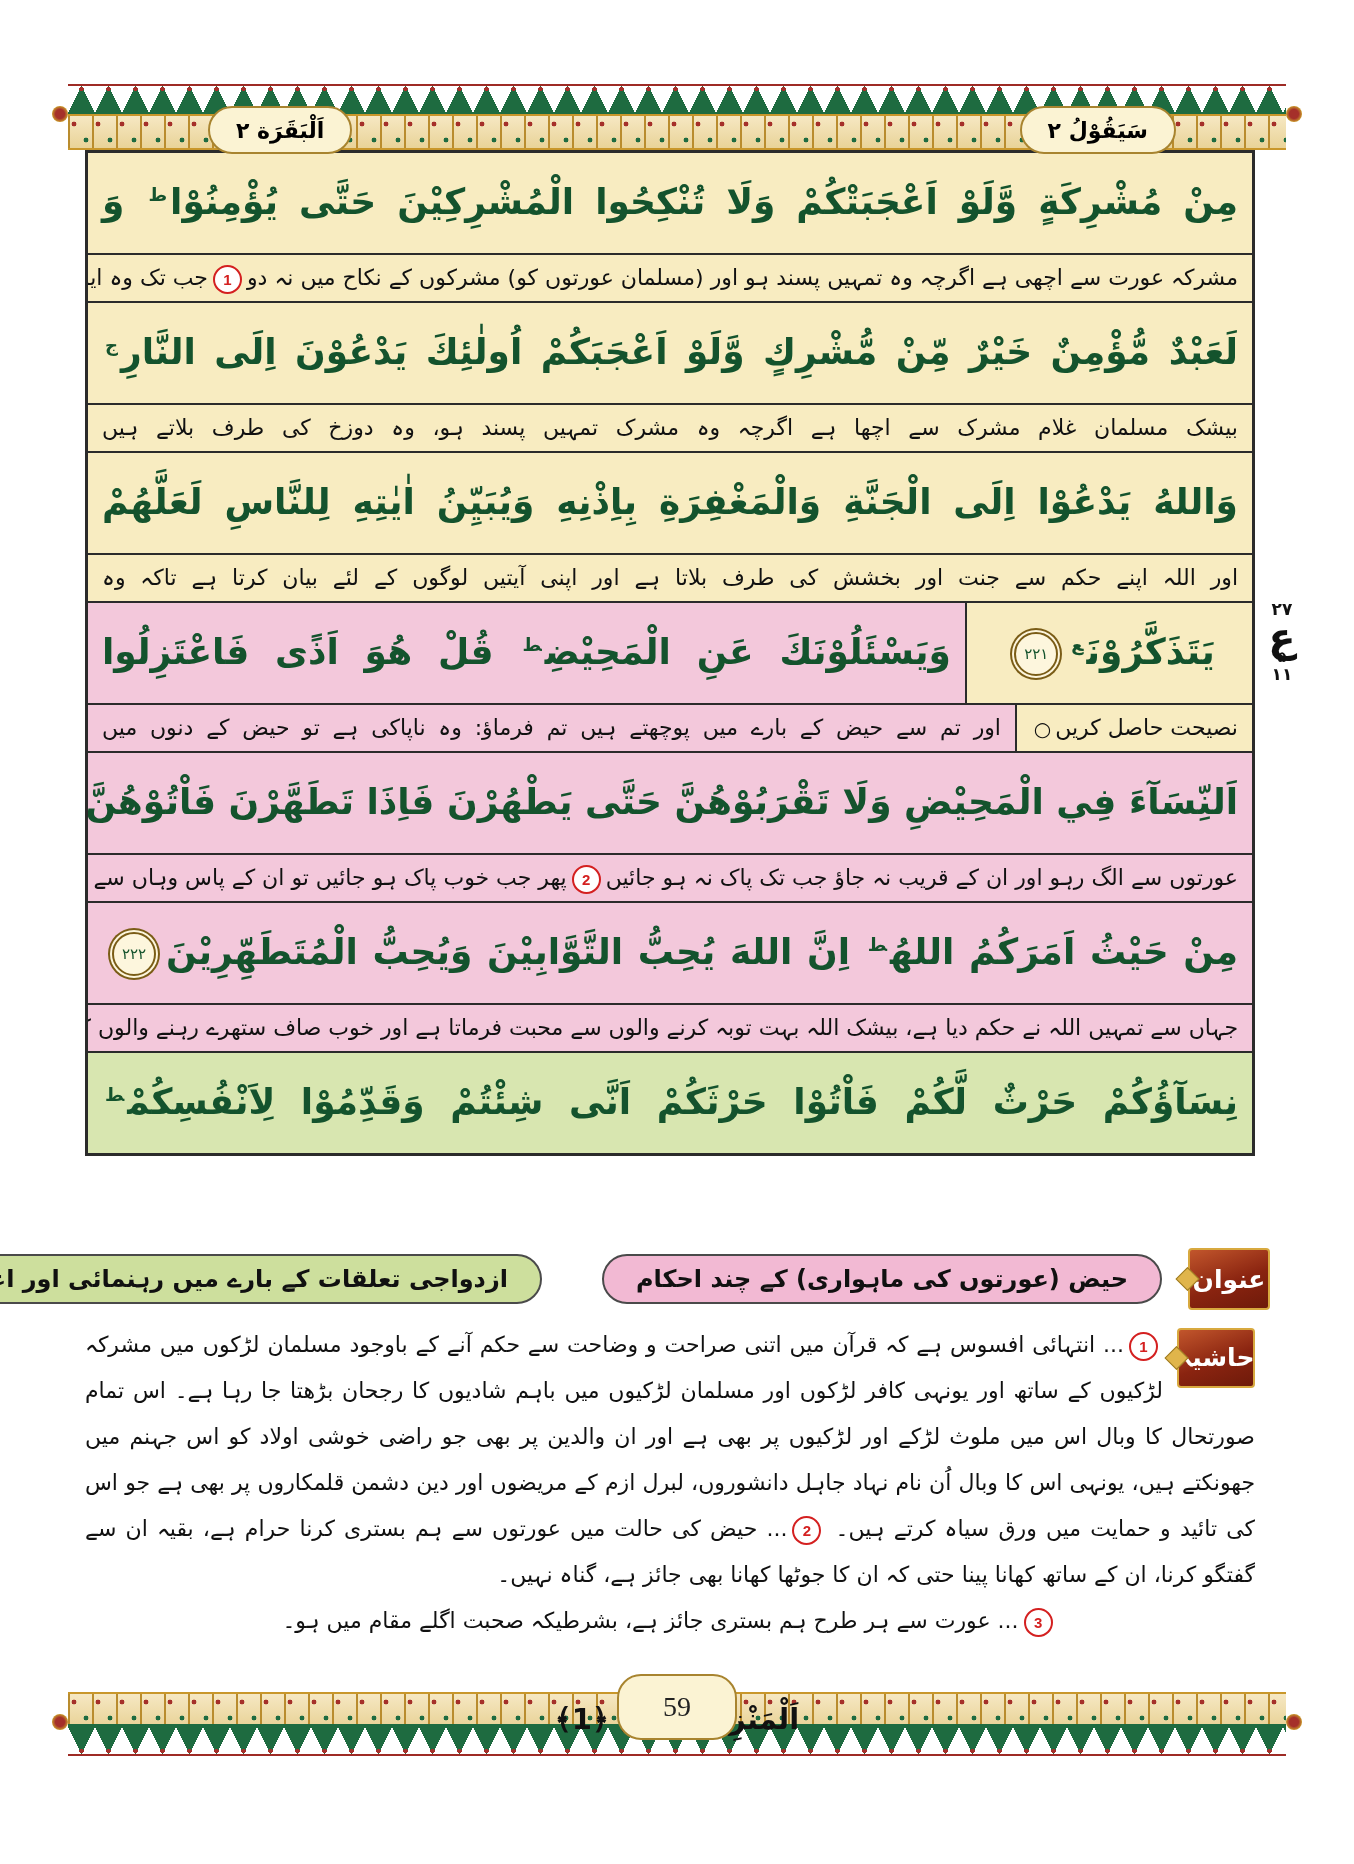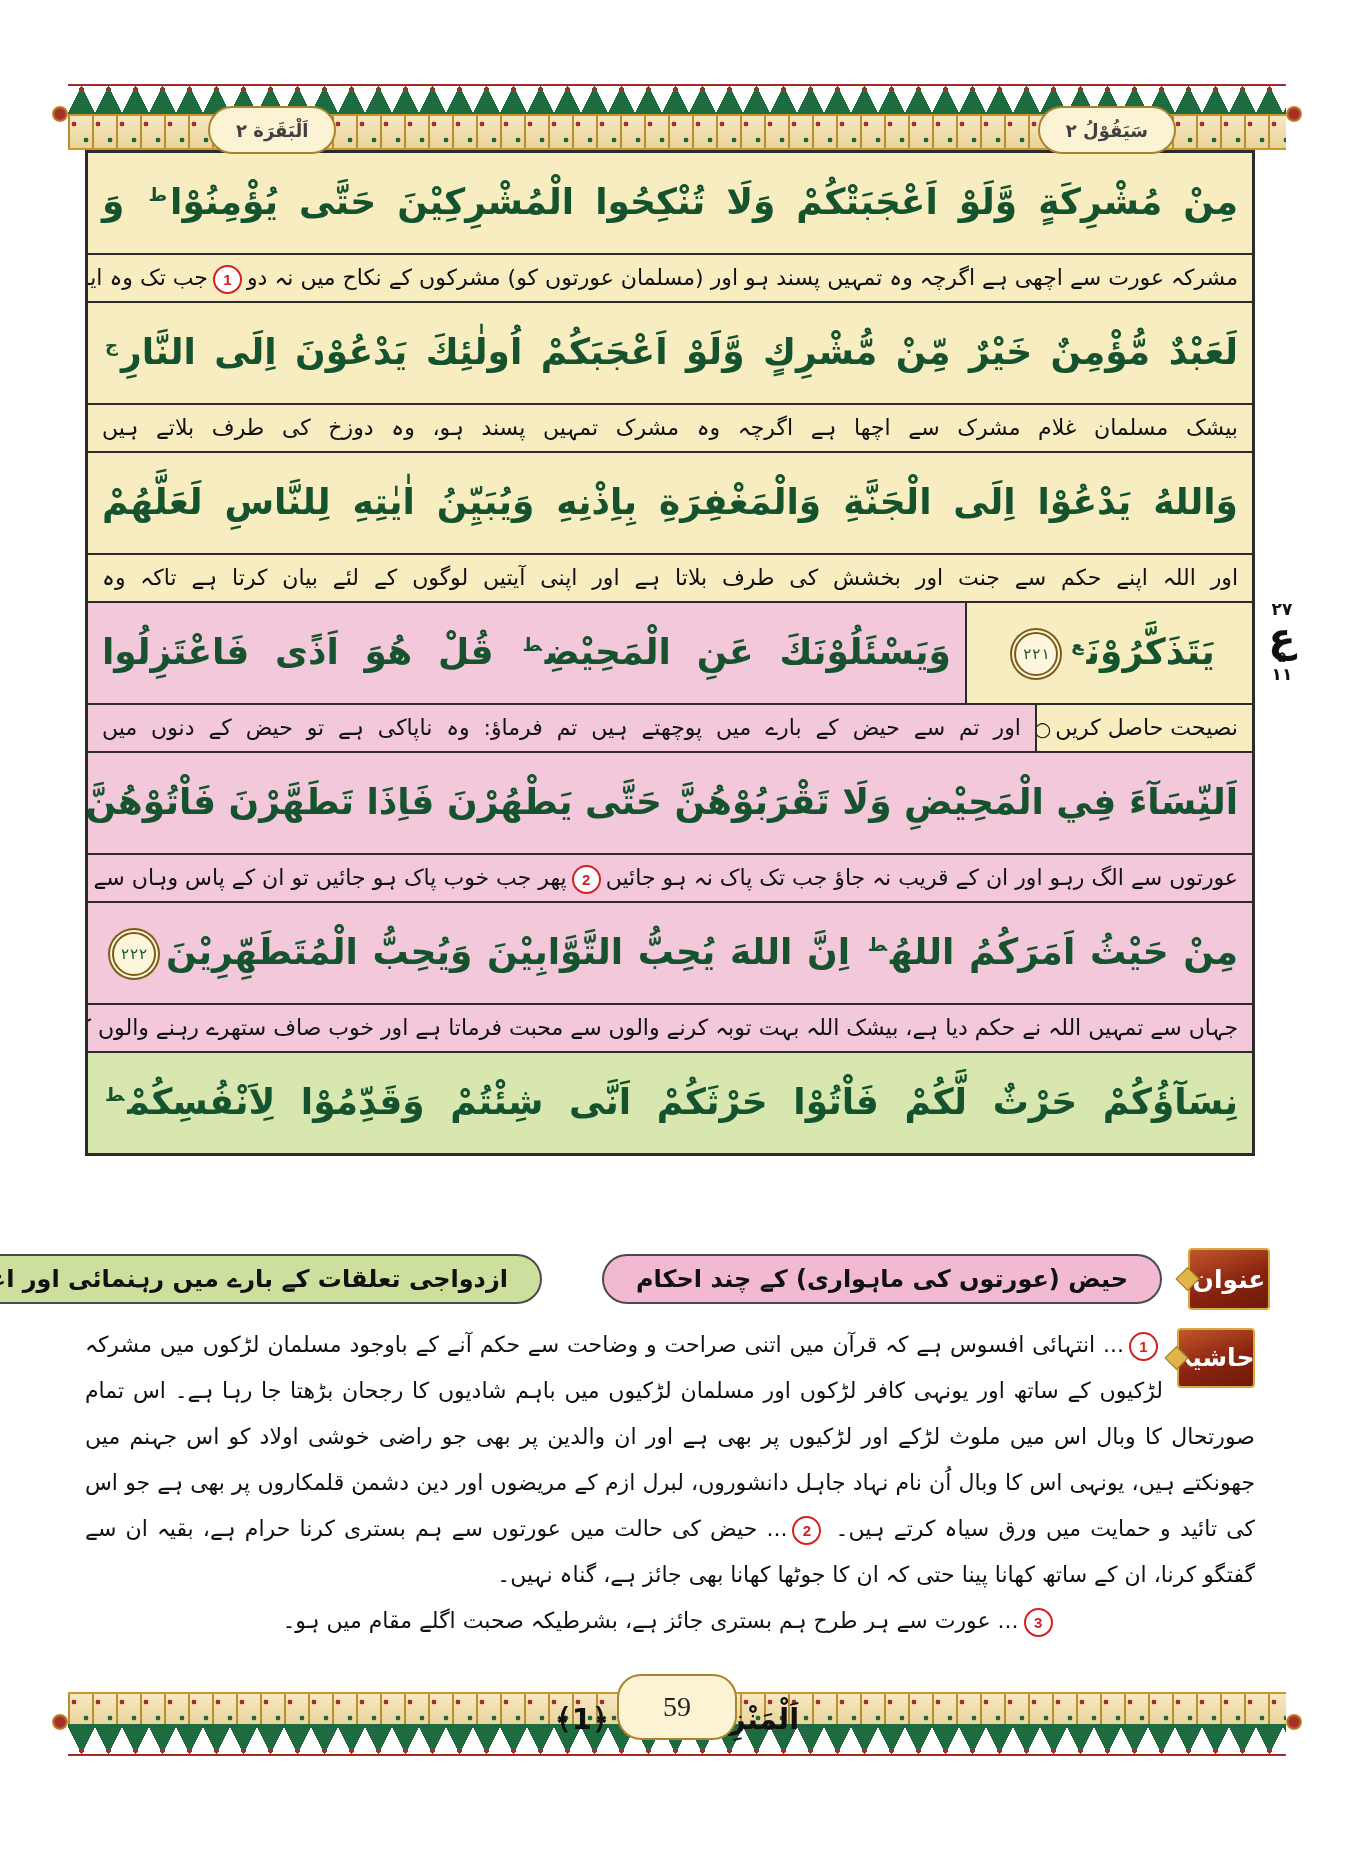--- a/index.html
+++ b/index.html
@@ -46,21 +46,21 @@
   .orn-bottom .strip{top:0;}
   .orn-bottom .spikes{top:32px;}
   .orn .finial{position:absolute;top:22px;width:16px;height:16px;border-radius:50%;
     background:radial-gradient(circle,#a5302a 40%,#c9972b 70%);}
   .orn .finial.l{left:-16px;} .orn .finial.r{right:-16px;}
 
   .badge{
     position:absolute;top:22px;height:44px;z-index:3;
     background:#fbf3d3;border:2px solid #a8842f;border-radius:26px;
     display:flex;align-items:center;justify-content:center;
-    padding:0 26px;font-size:18px;font-weight:bold;color:#404040;
+    padding:0 26px;font-size:22px;font-weight:bold;color:#000000;
   }
   .badge-left{left:140px;}
   .badge-right{right:110px;}
 
   
   .stack{
     position:absolute;top:150px;left:85px;width:1170px;
     border:3px solid #2b2b2b;box-sizing:border-box;
   }
   .row{display:flex;}
@@ -83,21 +83,21 @@
     text-align:justify;text-align-last:justify;overflow:hidden;
   }
   .utxt.center{text-align:center;text-align-last:center;}
   .waqf{font-size:18px;font-weight:bold;vertical-align:super;line-height:0;margin:0 3px;}
   .vnum{
     display:inline-flex;align-items:center;justify-content:center;
     width:40px;height:40px;border-radius:50%;
     border:2px solid #7a5c16;background:#fdf6dd;
     box-shadow:0 0 0 2px #fdf6dd,0 0 0 4px #7a5c16;
     font-size:15px;font-weight:normal;line-height:normal;
-    vertical-align:middle;margin:0 10px;font-family:Liberation Mono, monospace;
+    vertical-align:middle;margin:0 10px;
   }
   .fnref{
     display:inline-flex;align-items:center;justify-content:center;
     width:25px;height:25px;border-radius:50%;
     border:2.2px solid #d42020;color:#d42020;background:#fff;
     font-size:15px;font-weight:bold;line-height:normal;
     vertical-align:middle;margin:0 5px;font-family:"Liberation Sans",sans-serif;
   }
   .vcircle{font-size:20px;vertical-align:middle;margin:0 4px;}
 
@@ -214,21 +214,21 @@
     <div class="row arow">
       <div class="cell bg-y atxt center" style="width:285px;">
         <span>يَتَذَكَّرُوْنَ</span><sup class="waqf">ع</sup><span class="vnum">۲۲۱</span>
       </div>
       <div class="cell fill bg-p atxt" style="border-right:2px solid #2b2b2b;">
         <span>وَيَسْئَلُوْنَكَ عَنِ الْمَحِيْضِ</span><sup class="waqf">ط</sup> <span>قُلْ هُوَ اَذًى فَاعْتَزِلُوا</span>
       </div>
     </div>
 
     <div class="row urow">
-      <div class="cell bg-y utxt center" style="width:215px;">
+      <div class="cell bg-y utxt center" style="width:235px;">
         <span>نصیحت حاصل کریں</span><span class="vcircle">○</span>
       </div>
       <div class="cell fill bg-p utxt" style="border-right:2px solid #2b2b2b;">
         <span>اور تم سے حیض کے بارے میں پوچھتے ہیں تم فرماؤ: وہ ناپاکی ہے تو حیض کے دنوں میں</span>
       </div>
     </div>
 
     <div class="row arow">
       <div class="cell fill bg-p atxt">
         <span>اَلنِّسَآءَ فِي الْمَحِيْضِ وَلَا تَقْرَبُوْهُنَّ حَتَّى يَطْهُرْنَ فَاِذَا تَطَهَّرْنَ فَاْتُوْهُنَّ</span>

